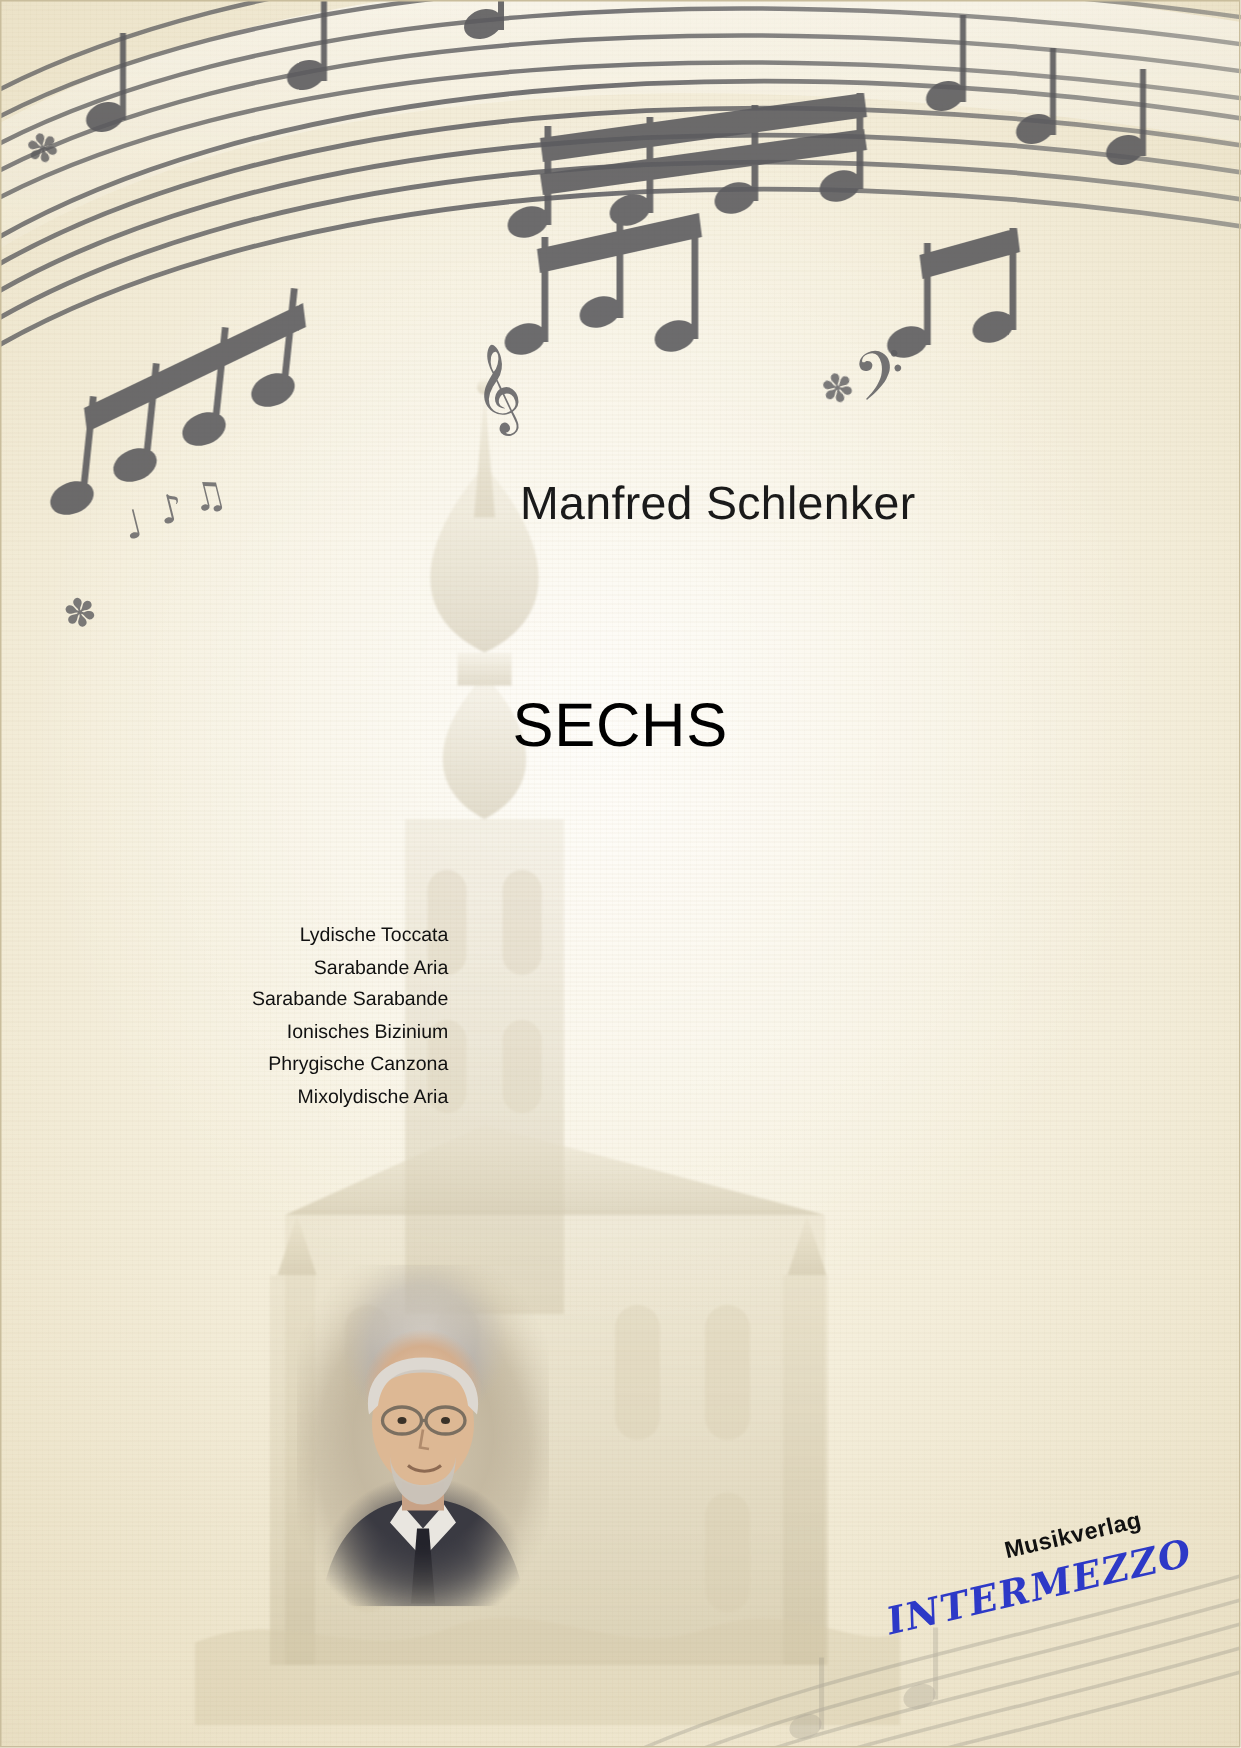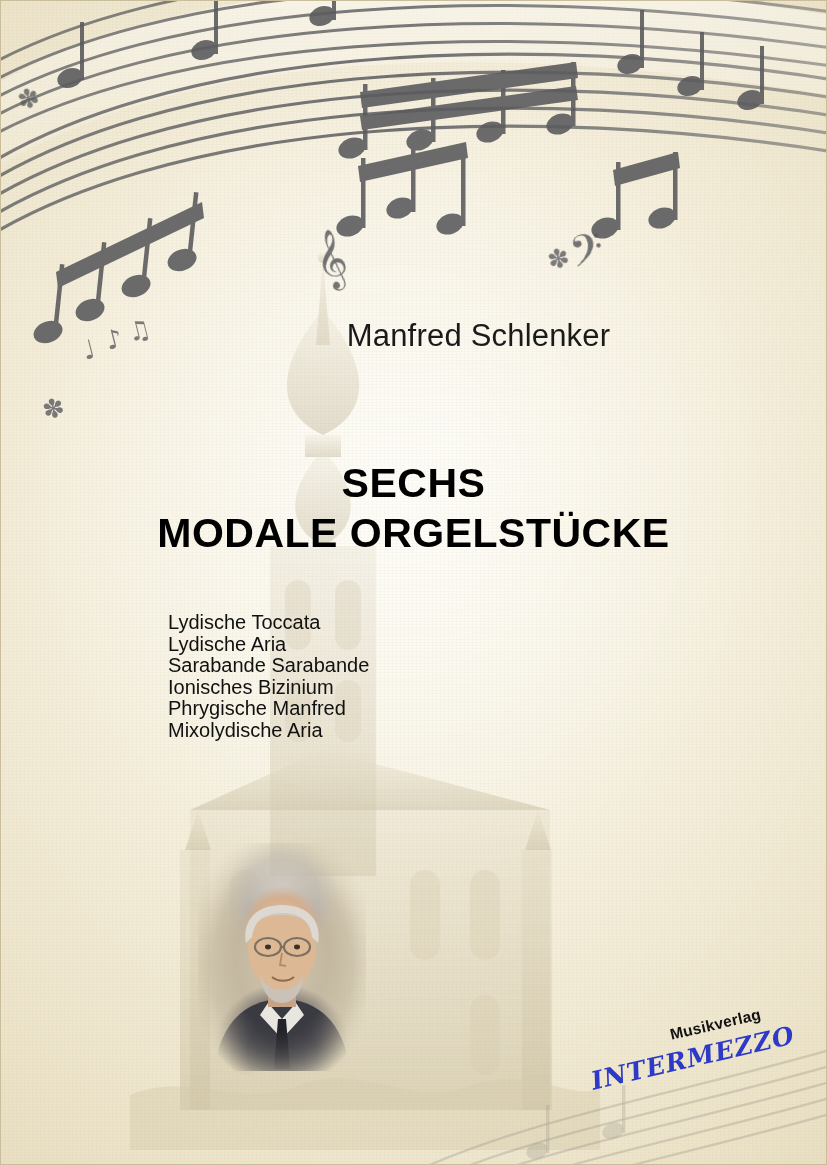--- a/index.html
+++ b/index.html
@@ -88,33 +88,34 @@
     font-size: 31px;
     color: #1a1a1a;
     letter-spacing: 0.2px;
   }
   .main-title {
     position: absolute;
     left: 0;
     top: 458px;
     width: 827px;
     text-align: center;
-    font-weight: bold;
+    font-weight: normal;
     font-size: 41px;
     line-height: 50px;
     color: #000000;
     letter-spacing: 0.5px;
   }
   .contents {
     position: absolute;
     left: 168px;
     top: 612px;
-    font-size: 20px;
+    font-size: 13px;
     line-height: 21.5px;
     color: #111111;
+    text-align: right;
   }
   .contents div { white-space: nowrap; }
 
   
   .portrait {
     position: absolute;
     left: 198px;
     top: 843px;
     width: 168px;
     height: 228px;
@@ -337,29 +338,28 @@
         <ellipse cx="196" cy="186" rx="11" ry="8" transform="rotate(-20 196 186)"></ellipse>
         <rect x="205" y="140" width="3.4" height="48"></rect>
       </g>
     </svg>
   </div>
 
   <div class="author">Manfred Schlenker</div>
 
   <div class="main-title">
     <div>SECHS</div>
-    <div>MODALE ORGELSTÜCKE</div>
   </div>
 
   <div class="contents">
     <div>Lydische Toccata</div>
-    <div>Lydische Aria</div>
+    <div>Sarabande Aria</div>
     <div>Sarabande Sarabande</div>
     <div>Ionisches Bizinium</div>
-    <div>Phrygische Manfred</div>
+    <div>Phrygische Canzona</div>
     <div>Mixolydische Aria</div>
   </div>
 
   <div class="portrait">
     <div class="portrait-inner"></div>
     <svg viewBox="0 0 168 228" width="168" height="228" style="position:absolute;left:0;top:0">
       <defs>
         <radialGradient id="fade" cx="50%" cy="50%" r="58%">
           <stop offset="55%" stop-color="#fff" stop-opacity="1"></stop>
           <stop offset="100%" stop-color="#fff" stop-opacity="0"></stop>

